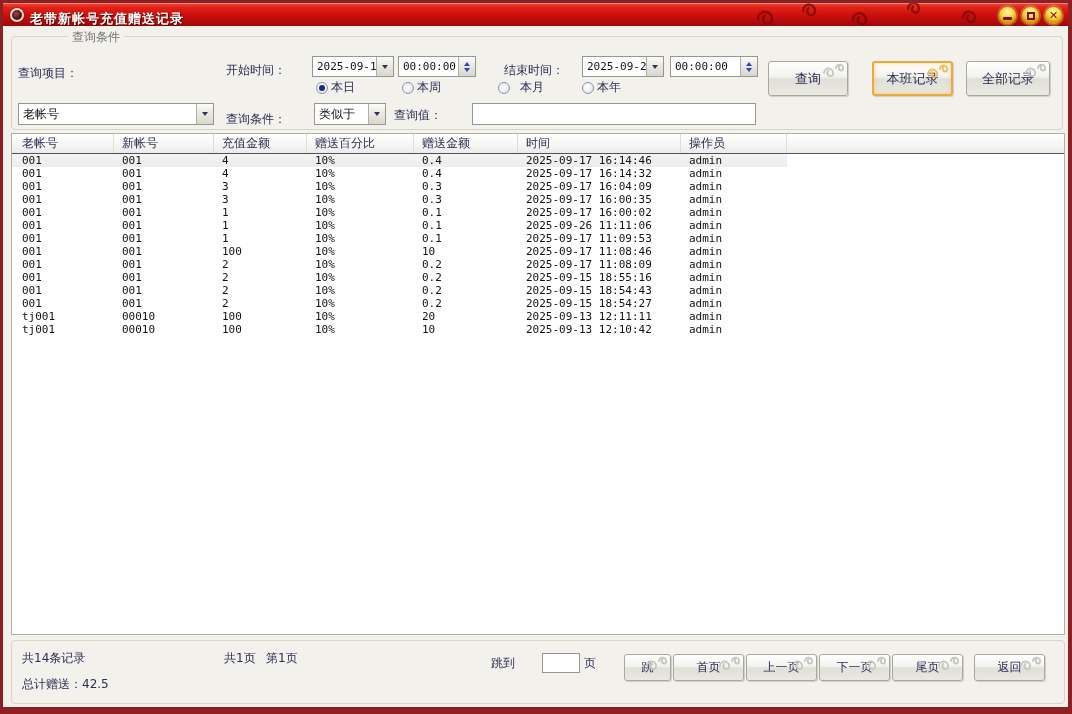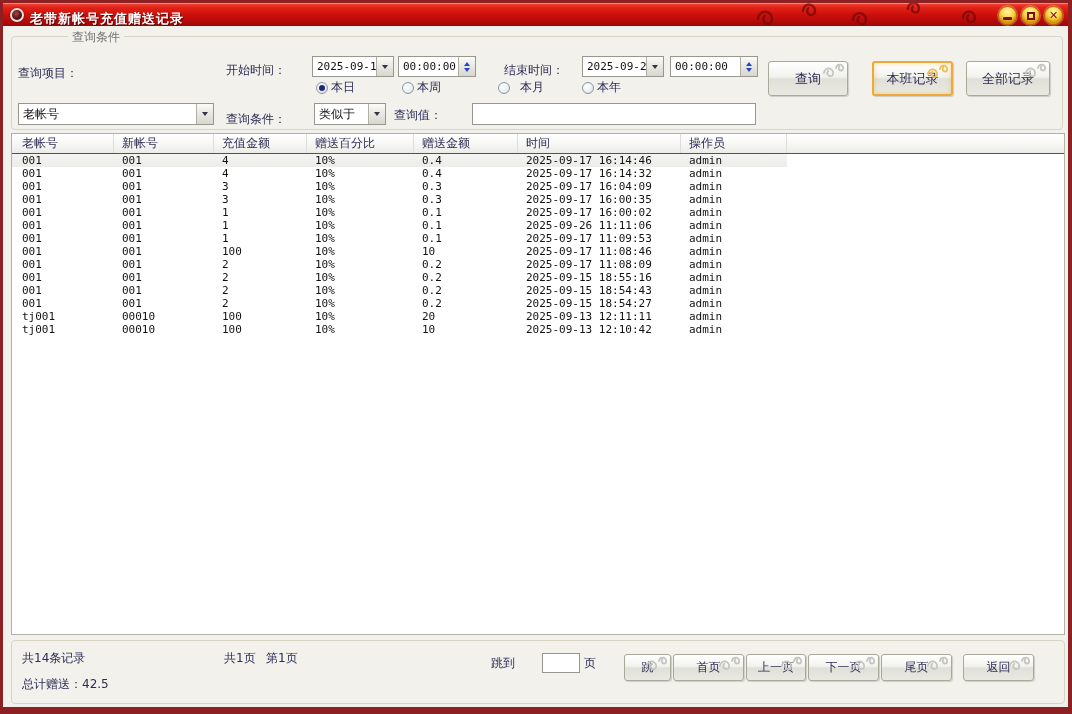--- a/index.html
+++ b/index.html
@@ -377,21 +377,21 @@
     <path d="M3 10 a4.6 4.6 0 1 1 8.6 2.3 a3 3 0 1 1 -4.3 -4.5"></path>
     <path d="M15 5 a3.6 3.6 0 1 1 6.8 1.8 a2.4 2.4 0 1 1 -3.4 -3.5"></path>
   </svg>
 </button>
         <button class="btn3d" style="width: 71px;">首页
   <svg class="swirl" width="25" height="16" viewBox="0 0 25 16">
     <path d="M3 10 a4.6 4.6 0 1 1 8.6 2.3 a3 3 0 1 1 -4.3 -4.5"></path>
     <path d="M15 5 a3.6 3.6 0 1 1 6.8 1.8 a2.4 2.4 0 1 1 -3.4 -3.5"></path>
   </svg>
 </button>
-        <button class="btn3d" style="width: 60px; font-family: Liberation Mono, monospace;">上一页
+        <button class="btn3d" style="width: 71px; font-family: Liberation Mono, monospace;">上一页
   <svg class="swirl" width="25" height="16" viewBox="0 0 25 16">
     <path d="M3 10 a4.6 4.6 0 1 1 8.6 2.3 a3 3 0 1 1 -4.3 -4.5"></path>
     <path d="M15 5 a3.6 3.6 0 1 1 6.8 1.8 a2.4 2.4 0 1 1 -3.4 -3.5"></path>
   </svg>
 </button>
         <button class="btn3d" style="width: 71px;">下一页
   <svg class="swirl" width="25" height="16" viewBox="0 0 25 16">
     <path d="M3 10 a4.6 4.6 0 1 1 8.6 2.3 a3 3 0 1 1 -4.3 -4.5"></path>
     <path d="M15 5 a3.6 3.6 0 1 1 6.8 1.8 a2.4 2.4 0 1 1 -3.4 -3.5"></path>
   </svg>

